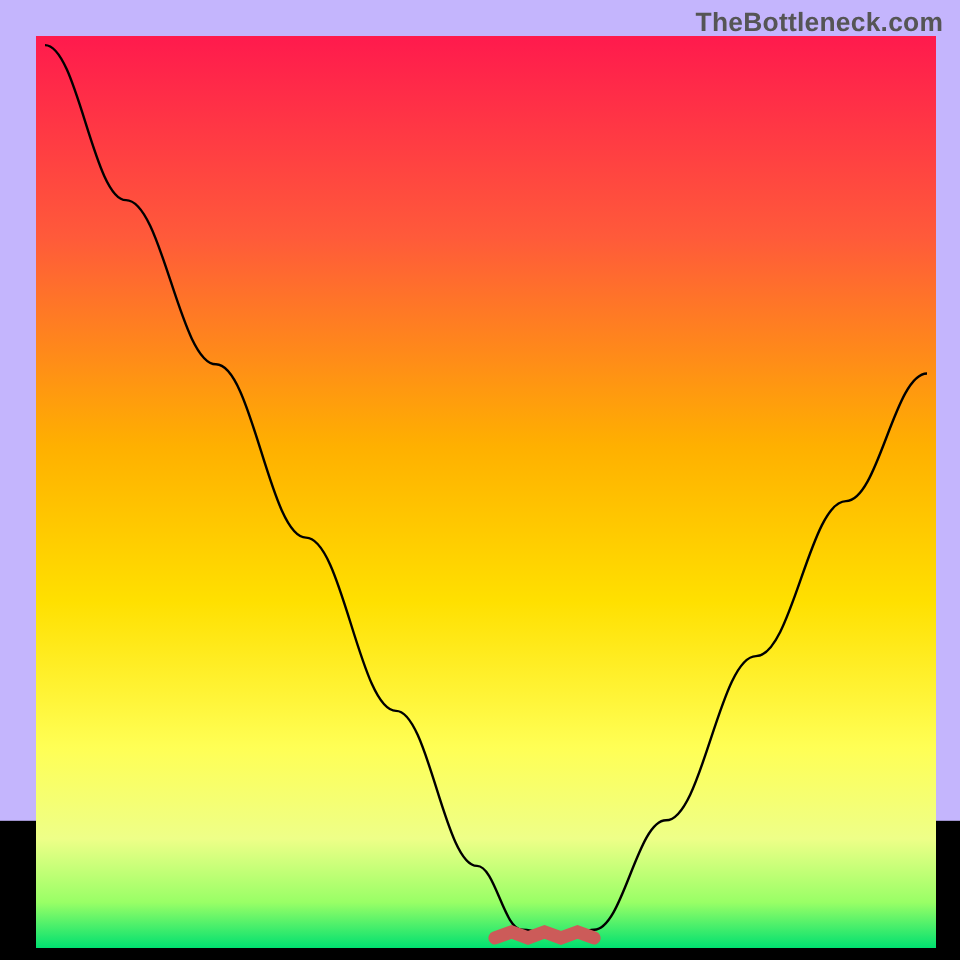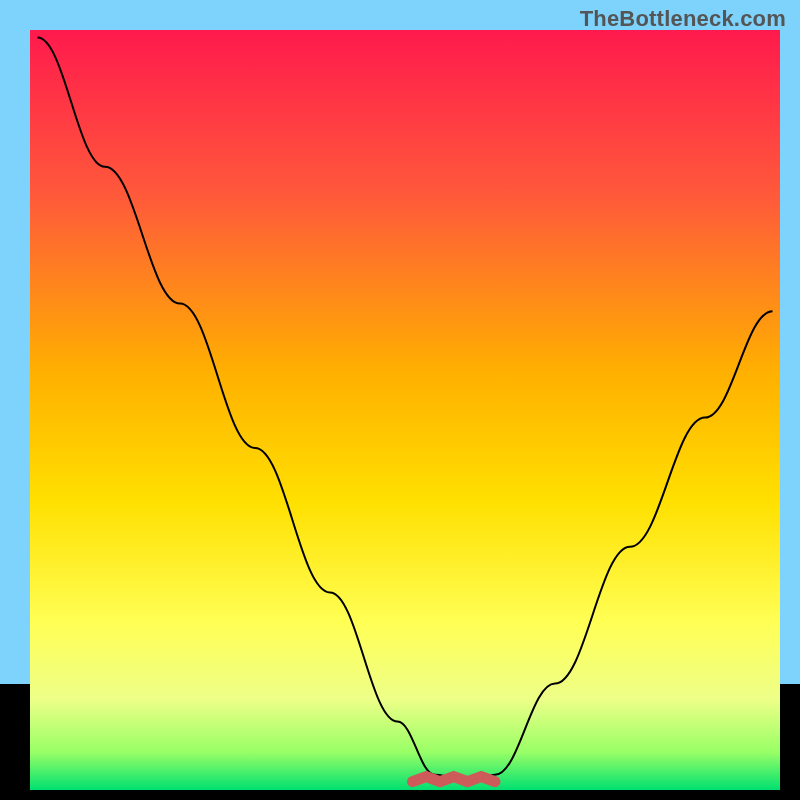--- a/index.html
+++ b/index.html
@@ -8,21 +8,21 @@
     width: 800px;
     height: 800px;
     background: #000;
     font-family: Arial, Helvetica, sans-serif;
     overflow: hidden;
   }
   .frame {
     position: relative;
     width: 800px;
     height: 684px;
-    background: #7dd3fc;
+    background: #c4b5fd;
     text-align: right;
   }
   .watermark {
     position: absolute;
     top: 6px;
     right: 14px;
     color: #555;
     font-size: 22px;
     font-weight: 600;
     letter-spacing: 0.2px;

